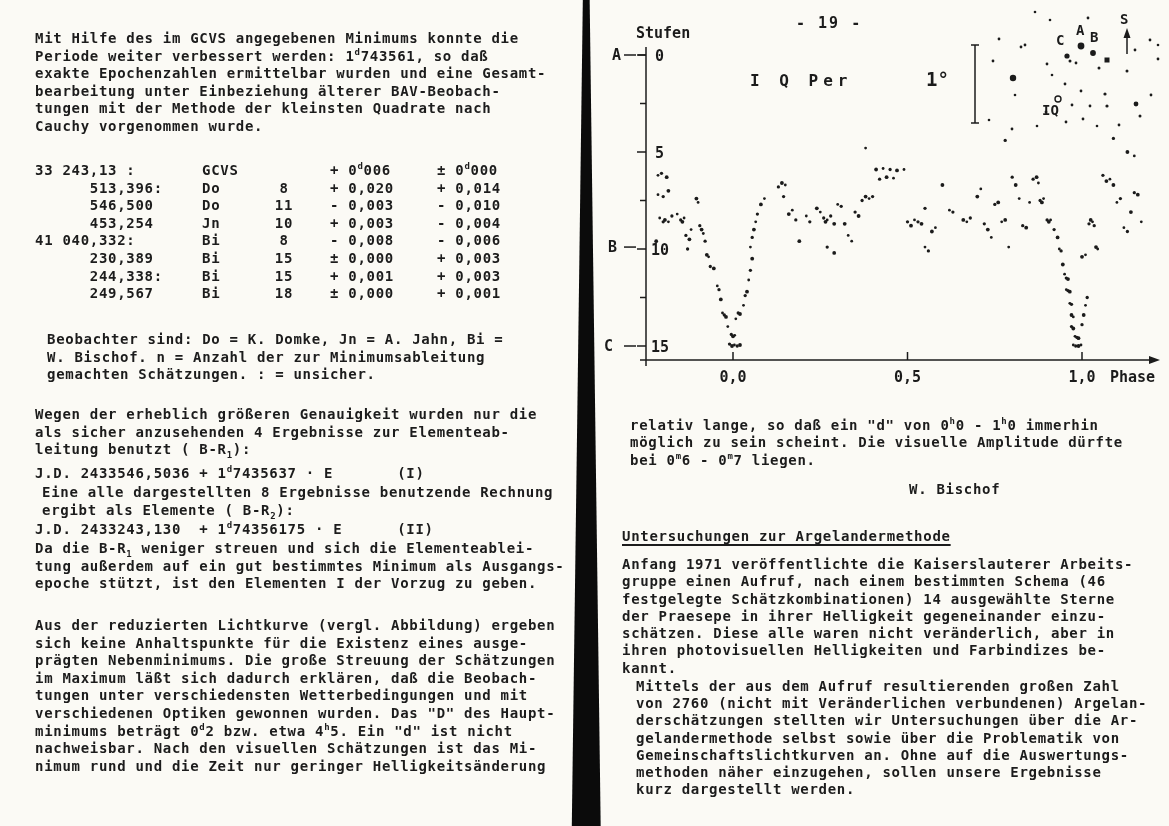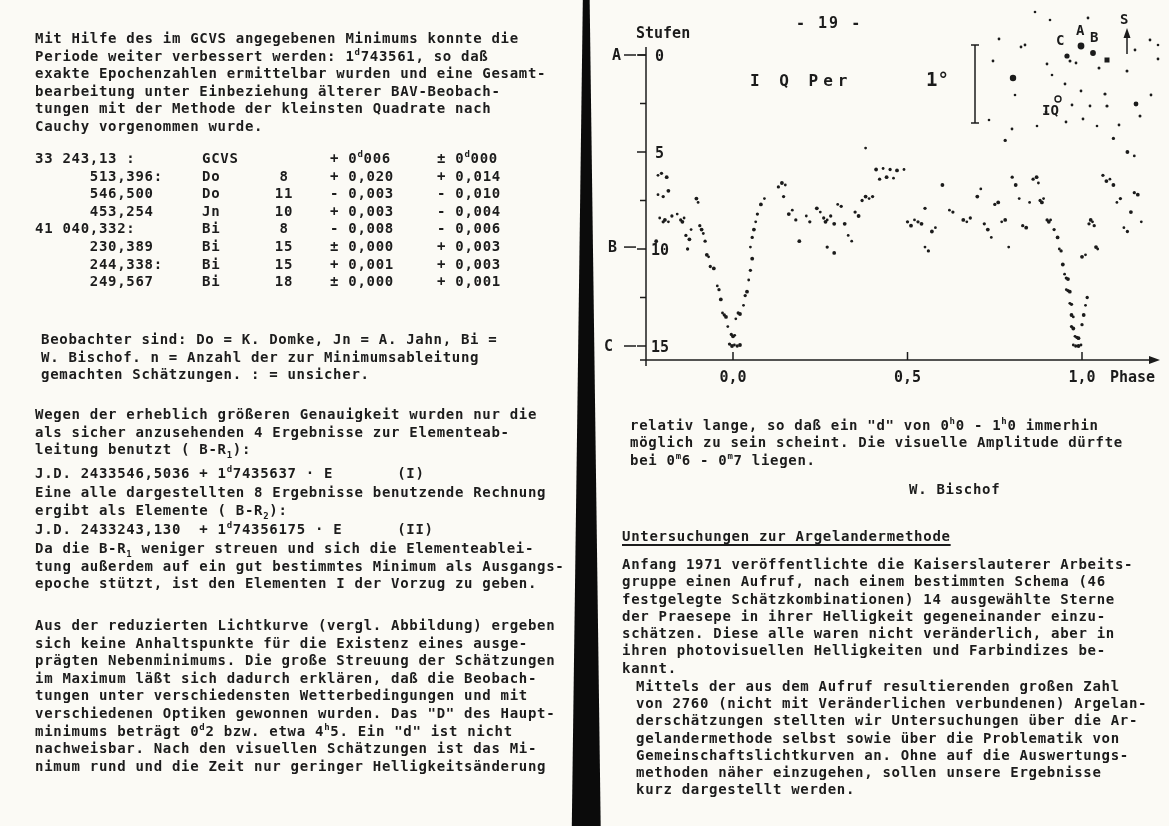--- a/index.html
+++ b/index.html
@@ -8,21 +8,21 @@
        font-family:"DejaVu Sans Mono",monospace;font-weight:bold;color:#1c1c1c}
   .para{position:absolute;white-space:pre;font-size:14px;line-height:17.6px;letter-spacing:0.7px}
   .rp{line-height:17.3px}
   sup{font-size:9px;line-height:0} sub{font-size:9px;line-height:0}
   .spine{position:absolute;left:568px;top:0;width:38px;height:826px;background:#0b0b0b;
          clip-path:polygon(39% 0,57% 0,86% 100%,10% 100%)}
   .pageno{position:absolute;left:796px;top:14px;font-size:15px;letter-spacing:2px}
   .mtable{position:absolute;left:35px;top:142px;width:545px;font-size:14px;letter-spacing:0.7px}
   .caption{height:19px;white-space:pre}
   .thead,.trow{display:grid;grid-template-columns:165px 70px 28px 115px 125px;height:17.6px;white-space:pre}
-  .tbody{margin-top:8px}
+  .tbody{margin-top:20px}
   .c-n{text-align:center}
   .c-beob{padding-left:2px}
   .c-br1{padding-left:32px}
   .c-br2{padding-left:24px}
   .sig{position:absolute;white-space:pre;font-size:14px;letter-spacing:0.7px}
   .heading{position:absolute;white-space:pre;font-size:14px;letter-spacing:0.7px;font-weight:bold;
            text-decoration:underline;text-underline-offset:3px;text-decoration-thickness:1.5px}
   #lightcurve{position:absolute;left:600px;top:8px}
   #lightcurve text{font-family:"DejaVu Sans Mono",monospace;font-weight:bold;fill:#1b1b1b}
   #lightcurve .ax{stroke:#1b1b1b;stroke-width:1.5}
@@ -51,28 +51,28 @@
       <div class="trow"><span class="c-jd">      513,396:</span><span class="c-beob">Do</span><span class="c-n">8</span><span class="c-br1">+ 0,020</span><span class="c-br2">+ 0,014</span></div>
       <div class="trow"><span class="c-jd">      546,500</span><span class="c-beob">Do</span><span class="c-n">11</span><span class="c-br1">- 0,003</span><span class="c-br2">- 0,010</span></div>
       <div class="trow"><span class="c-jd">      453,254</span><span class="c-beob">Jn</span><span class="c-n">10</span><span class="c-br1">+ 0,003</span><span class="c-br2">- 0,004</span></div>
       <div class="trow"><span class="c-jd">41 040,332:</span><span class="c-beob">Bi</span><span class="c-n">8</span><span class="c-br1">- 0,008</span><span class="c-br2">- 0,006</span></div>
       <div class="trow"><span class="c-jd">      230,389</span><span class="c-beob">Bi</span><span class="c-n">15</span><span class="c-br1">± 0,000</span><span class="c-br2">+ 0,003</span></div>
       <div class="trow"><span class="c-jd">      244,338:</span><span class="c-beob">Bi</span><span class="c-n">15</span><span class="c-br1">+ 0,001</span><span class="c-br2">+ 0,003</span></div>
       <div class="trow"><span class="c-jd">      249,567</span><span class="c-beob">Bi</span><span class="c-n">18</span><span class="c-br1">± 0,000</span><span class="c-br2">+ 0,001</span></div>
     </div>
 </div>
 
-<p class="para" style="left:41px;top:331px">Beobachter sind: Do = K. Domke, Jn = A. Jahn, Bi =
+<p class="para" style="left:47px;top:331px">Beobachter sind: Do = K. Domke, Jn = A. Jahn, Bi =
 W. Bischof. n = Anzahl der zur Minimumsableitung
 gemachten Schätzungen. : = unsicher.</p>
 <p class="para" style="left:35px;top:406px">Wegen der erheblich größeren Genauigkeit wurden nur die
 als sicher anzusehenden 4 Ergebnisse zur Elementeab-
 leitung benutzt ( B-R<sub>1</sub>):</p>
 <p class="para" style="left:35px;top:465px">J.D. 2433546,5036 + 1<sup>d</sup>7435637 · E       (I)</p>
-<p class="para" style="left:35px;top:484px">Eine alle dargestellten 8 Ergebnisse benutzende Rechnung
+<p class="para" style="left:42px;top:484px">Eine alle dargestellten 8 Ergebnisse benutzende Rechnung
 ergibt als Elemente ( B-R<sub>2</sub>):</p>
 <p class="para" style="left:35px;top:521px">J.D. 2433243,130  + 1<sup>d</sup>74356175 · E      (II)</p>
 <p class="para" style="left:35px;top:540px">Da die B-R<sub>1</sub> weniger streuen und sich die Elementeablei-
 tung außerdem auf ein gut bestimmtes Minimum als Ausgangs-
 epoche stützt, ist den Elementen I der Vorzug zu geben.</p>
 <p class="para" style="left:35px;top:617px">Aus der reduzierten Lichtkurve (vergl. Abbildung) ergeben
 sich keine Anhaltspunkte für die Existenz eines ausge-
 prägten Nebenminimums. Die große Streuung der Schätzungen
 im Maximum läßt sich dadurch erklären, daß die Beobach-
 tungen unter verschiedensten Wetterbedingungen und mit

